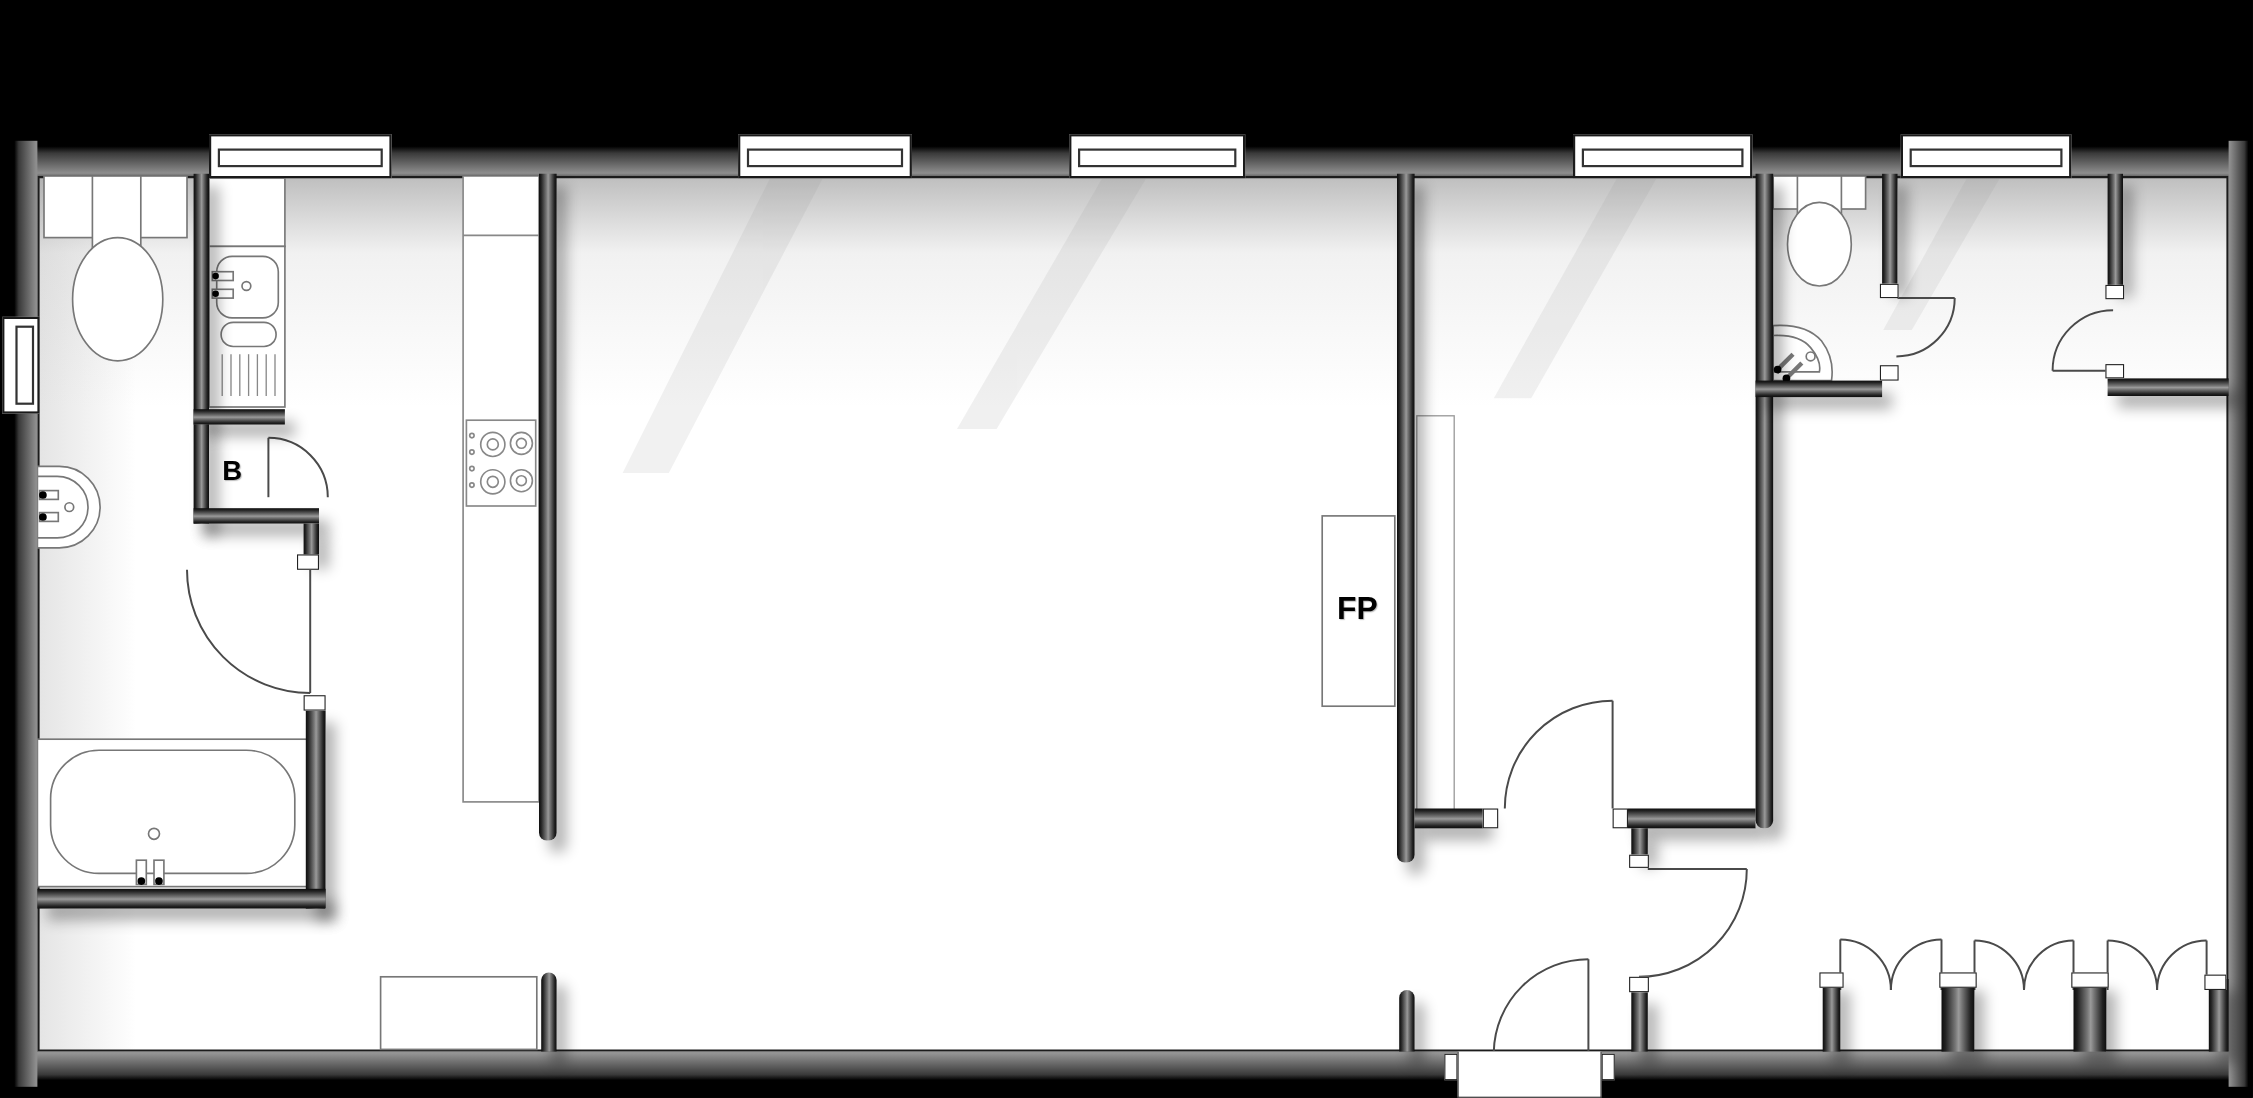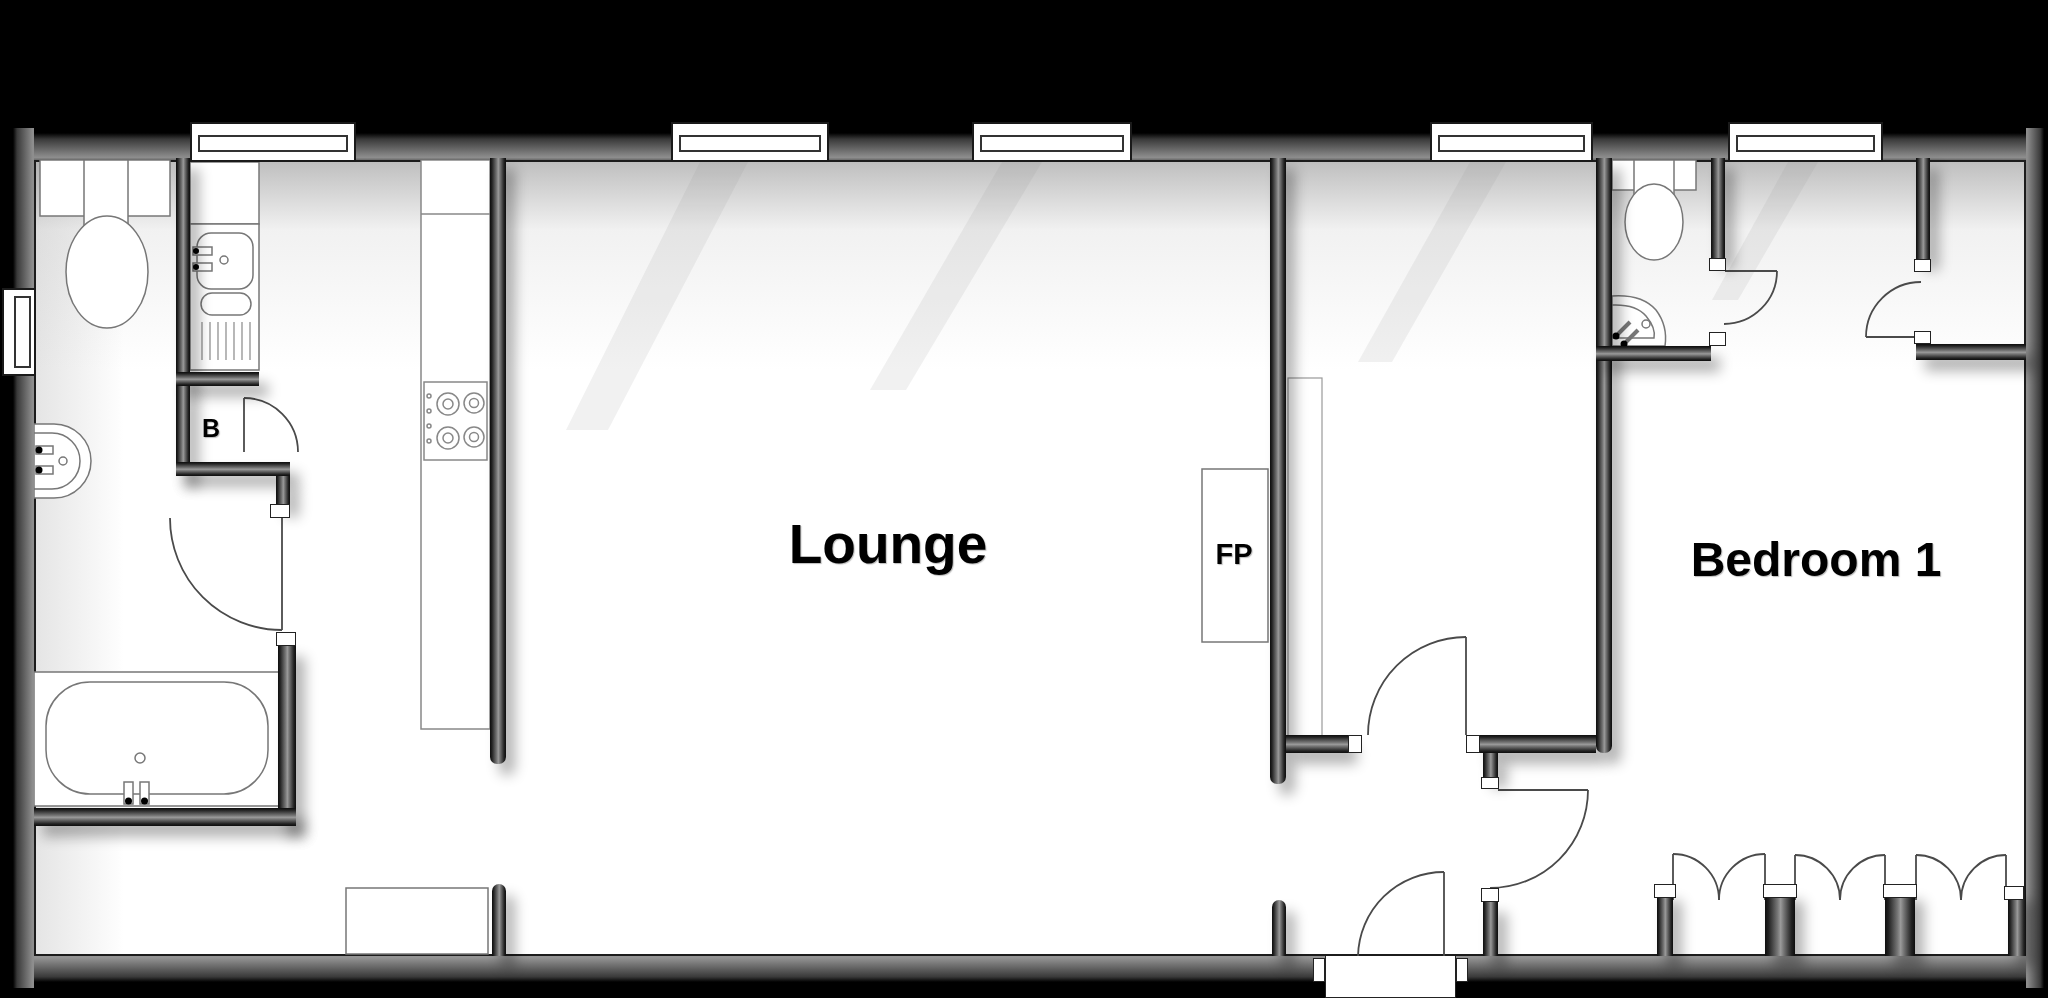--- a/index.html
+++ b/index.html
@@ -257,18 +257,16 @@
       <div class="glass"></div>
     </div>
   <div class="win" style="left:1728px;top:122px;width:155px;height:40px">
       <div class="glass"></div>
     </div>
 
   <div class="win winv" style="left:2px;top:288px;width:34px;height:88px">
       <div class="glass"></div>
     </div>
 
-  <div class="lbl" style="left:688px;top:512px;width:400px;font-size:55px">Lounge</div>
-  <div class="lbl" style="left:1616px;top:532px;width:400px;font-size:48px">Bedroom 1</div>
   <div class="lbl" style="left:1202px;top:538px;width:64px;font-size:29px">FP</div>
   <div class="lbl" style="left:190px;top:414px;width:42px;font-size:25px">B</div>
 
 </div>
 
 </body></html>

